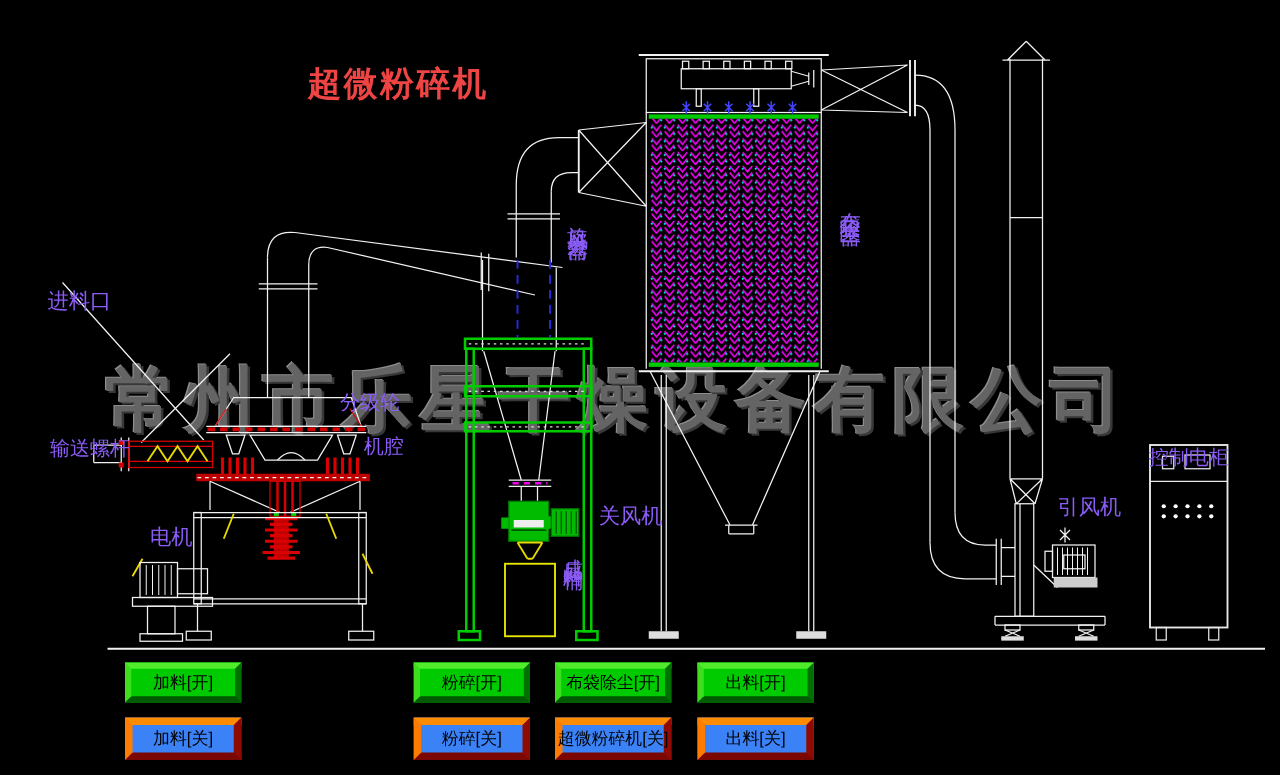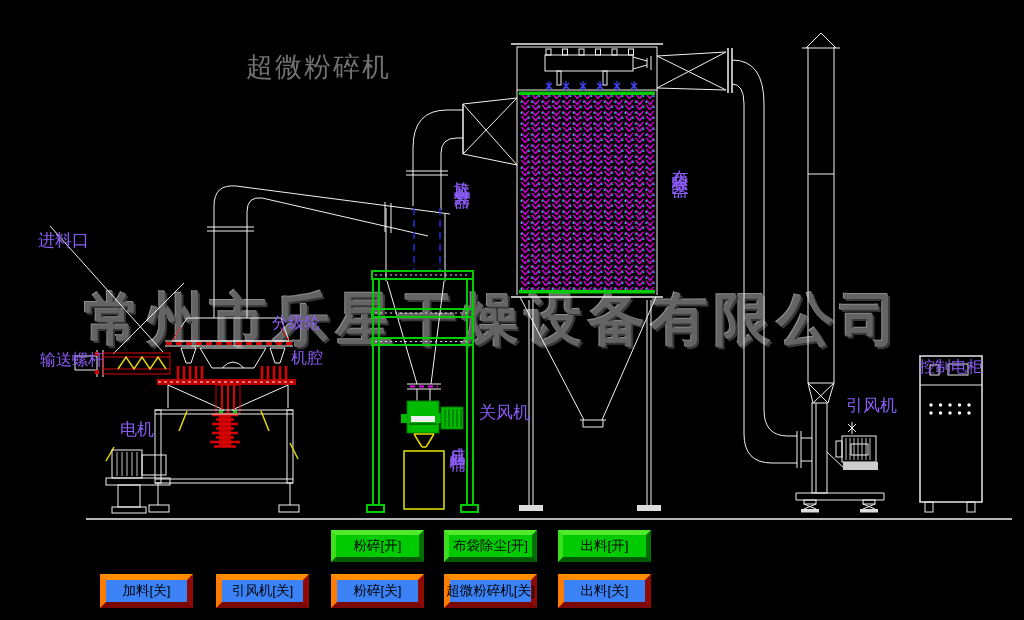--- a/index.html
+++ b/index.html
@@ -1,20 +1,20 @@
 <!DOCTYPE html>
 <html><head>
 <meta charset="utf-8">
 <style>
   html,body{margin:0;padding:0;background:#000;}
   #screen{position:relative;width:1024px;height:620px;background:#000;overflow:hidden;
           font-family:"Liberation Sans",sans-serif;}
   .lbl{position:absolute;color:#8b5cf6;font-size:16px;line-height:1.15;white-space:nowrap;z-index:3;}
   .vlbl{writing-mode:vertical-rl;text-orientation:upright;letter-spacing:3px;white-space:nowrap;}
-  #title{position:absolute;left:246px;top:49px;color:#737373;font-size:27px;letter-spacing:2px;z-index:3;}
+  #title{position:absolute;left:246px;top:49px;color:#ef4444;font-size:27px;letter-spacing:2px;z-index:3;font-weight:bold;}
   #watermark{position:absolute;left:84px;top:282px;color:#646464;font-size:57px;font-weight:bold;
              letter-spacing:6px;white-space:nowrap;z-index:0;
              text-shadow:2px 2px 0 #383838,-1px -1px 0 #8d8d8d;}
   svg#draw{position:absolute;left:0;top:0;z-index:1;}
   .btn{position:absolute;width:93px;box-sizing:border-box;color:#000;font-size:13.5px;
        display:flex;align-items:center;justify-content:center;white-space:nowrap;
        box-shadow:0 0 0 1px #000;z-index:4;cursor:pointer;}
   .btn.on{height:32px;background:#00CB00;border:5px solid;
           border-color:#50EC2C #007000 #005A00 #3CDE1E;}
   .btn.off{height:34px;background:#3b82f6;border:6px solid;
@@ -234,22 +234,22 @@
   <div class="lbl" style="left:120px;top:420px;font-size:17px;">电机</div>
   <div class="lbl" style="left:272px;top:314px;">分级轮</div>
   <div class="lbl" style="left:291px;top:349px;">机腔</div>
   <div class="lbl vlbl" style="left:452px;top:167px;font-size:17px;">旋风分离器</div>
   <div class="lbl" style="left:479px;top:403px;font-size:17px;">关风机</div>
   <div class="lbl vlbl" style="left:448px;top:434px;">成品料桶</div>
   <div class="lbl vlbl" style="left:670px;top:156px;font-size:17px;">布袋除尘器</div>
   <div class="lbl" style="left:846px;top:396px;font-size:17px;">引风机</div>
   <div class="lbl" style="left:919px;top:322px;margin-top:36px;">控制电柜</div>
 
+  <div class="btn on" style="left:100px;top:530px;">加料[开]</div>
   <div class="btn on" style="left:331px;top:530px;">粉碎[开]</div>
   <div class="btn on" style="left:444px;top:530px;">布袋除尘[开]</div>
   <div class="btn on" style="left:558px;top:530px;">出料[开]</div>
   <div class="btn off" style="left:100px;top:574px;">加料[关]</div>
-  <div class="btn off" style="left:216px;top:574px;">引风机[关]</div>
   <div class="btn off" style="left:331px;top:574px;">粉碎[关]</div>
   <div class="btn off" style="left:444px;top:574px;">超微粉碎机[关]</div>
   <div class="btn off" style="left:558px;top:574px;">出料[关]</div>
 
 </div>
 
 </body></html>

